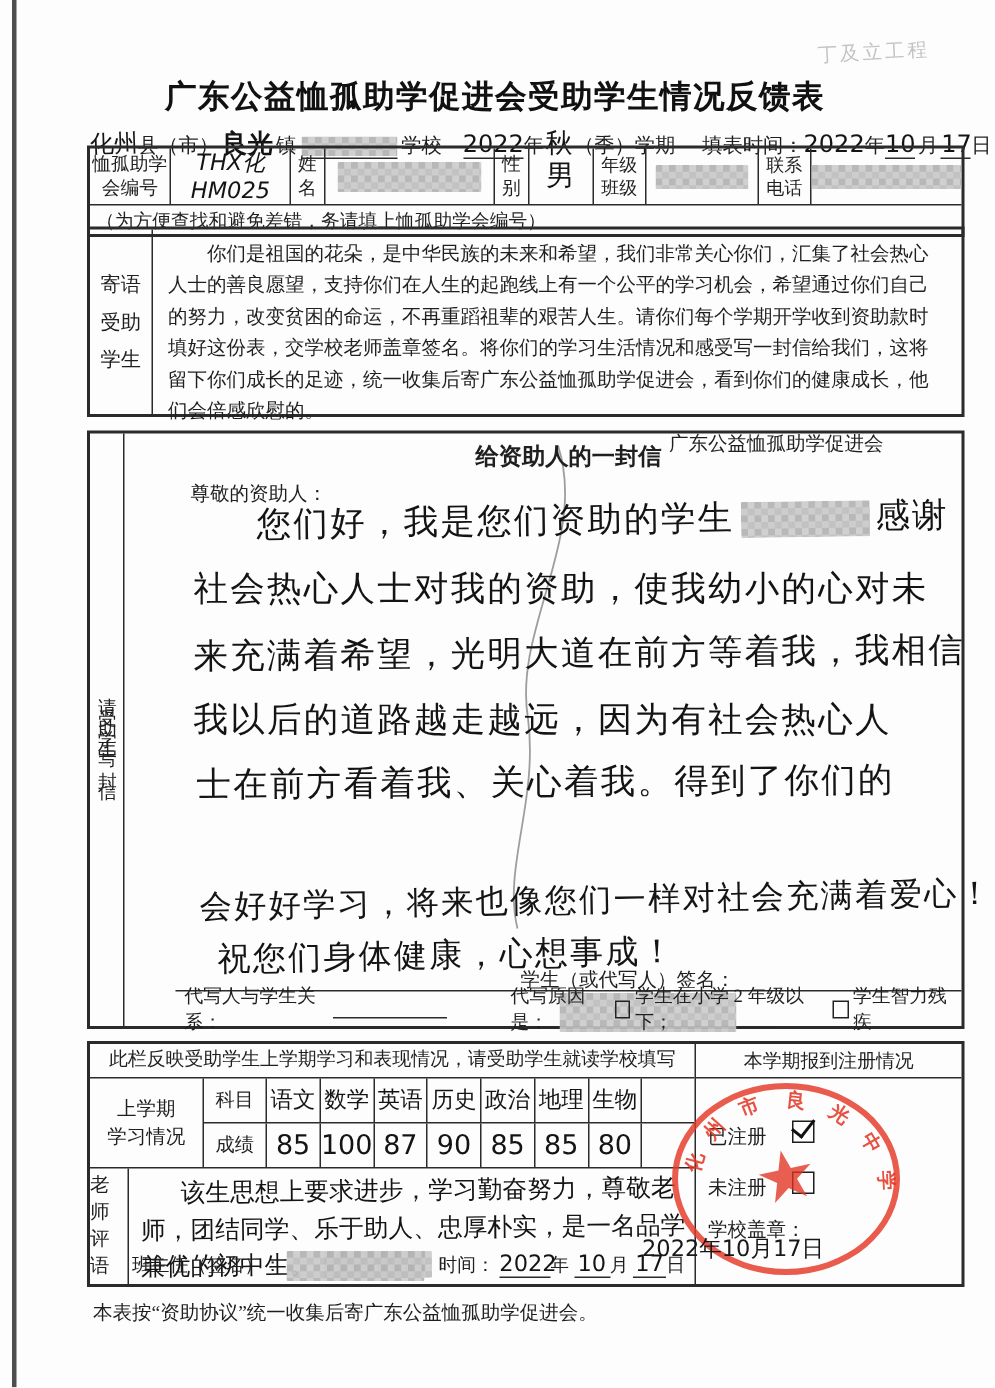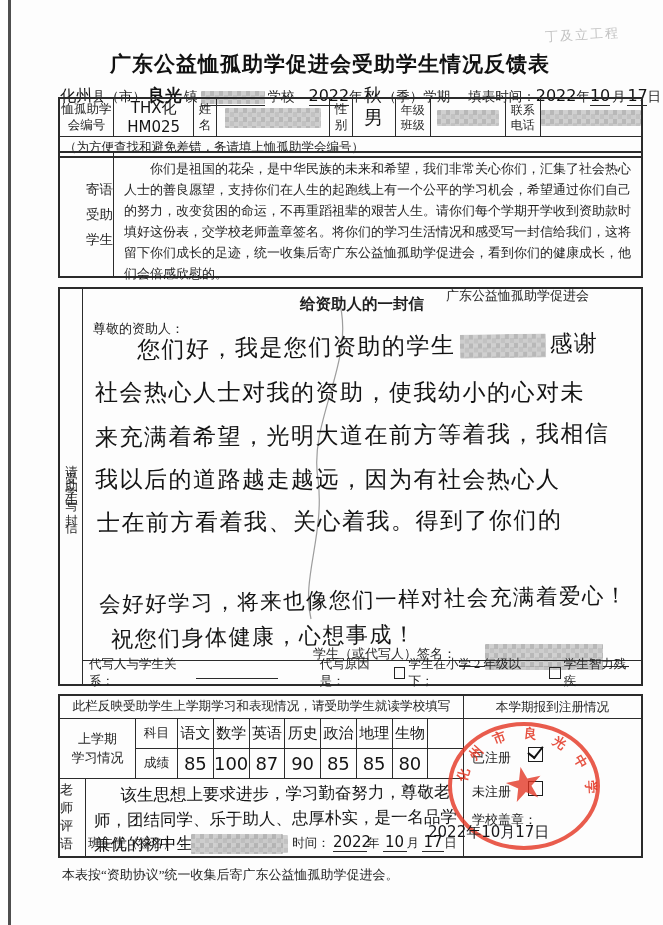--- a/index.html
+++ b/index.html
@@ -35,33 +35,33 @@
   
   .t1 { left:58px; top:97px; width:585px; }
   .t1 .row1 { display:flex; height:37px; }
   .t1 .c { border-right:1px solid #2b2b2b; display:flex; align-items:center; justify-content:center;
            text-align:center; font-size:12.5px; line-height:1.25; }
   .t1 .c:last-child { border-right:none; }
   .t1 .note { border-top:1px solid #2b2b2b; height:20px; font-size:12.5px; padding:2px 4px; }
 
   
   .t2 { left:58px; top:151px; width:585px; height:127px; display:flex; }
-  .t2 .side { width:54px; border-right:1px solid #2b2b2b; display:flex; flex-direction:column;
-              align-items:flex-end; justify-content:center; gap:7px; font-size:13.5px; }
+  .t2 .side { width:42px; border-right:1px solid #2b2b2b; display:flex; flex-direction:column;
+              align-items:center; justify-content:center; gap:7px; font-size:13.5px; }
   .t2 .body { flex:1; padding:5px 10px 3px 10px; font-size:13px; line-height:1.62; }
   .t2 .body .indent { text-indent:2em; }
   .t2 .sig { text-align:right; padding-right:42px; margin-top:1px; }
 
   
   .t3 { left:58px; top:287px; width:585px; height:399px; display:flex; }
   .t3 .side { width:23px; border-right:1px solid #2b2b2b; display:flex; align-items:center;
               justify-content:center; }
   .t3 .side span { writing-mode:vertical-rl; text-orientation:upright; font-size:12.5px;
                    letter-spacing:7px; }
-  .t3 .main { flex:1; position:relative; }
+  .t3 .main { flex:1; position:relative;margin-left:34px; }
   .t3 .lt-title { position:absolute; top:5px; left:0; width:100%; text-align:center;
                   font-weight:bold; font-size:15.5px; }
   .t3 .salutation { position:absolute; top:31px; left:10px; font-size:13px; }
   .hwline { position:absolute; white-space:nowrap; font-size:23px; letter-spacing:1.5px; }
   .t3 .sign-row { position:absolute; top:355px; left:230px; font-size:13px; }
   .t3 .bottom-row { position:absolute; bottom:0; left:0; width:100%; height:24px;
                     border-top:1px solid #2b2b2b; display:flex; align-items:center;
                     font-size:12.5px; padding:0 6px; }
   .ckbox { display:inline-block; width:12px; height:12px; border:1.4px solid #222;
            vertical-align:-2px; margin:0 3px; }
@@ -152,21 +152,21 @@
   </div>
 
   <div class="box t1">
     <div class="row1">
       <div class="c" style="width:58px;">
           <div>
             <div>恤孤助学</div>
             <div>会编号</div>
           </div>
         </div>
-      <div class="c hw" style="width:86px;font-size:15px;transform:none;">THX化HM025</div>
+      <div class="c hw" style="width:86px;font-size:15px;transform:none;font-style:italic;">THX化HM025</div>
       <div class="c" style="width:24px;">
           <div>
             <div>姓</div>
             <div>名</div>
           </div>
         </div>
       <div class="c" style="width:122px;">
           <span class="blur" style="width:96px;height:20px;"></span>
         </div>
       <div class="c" style="width:24px;">

